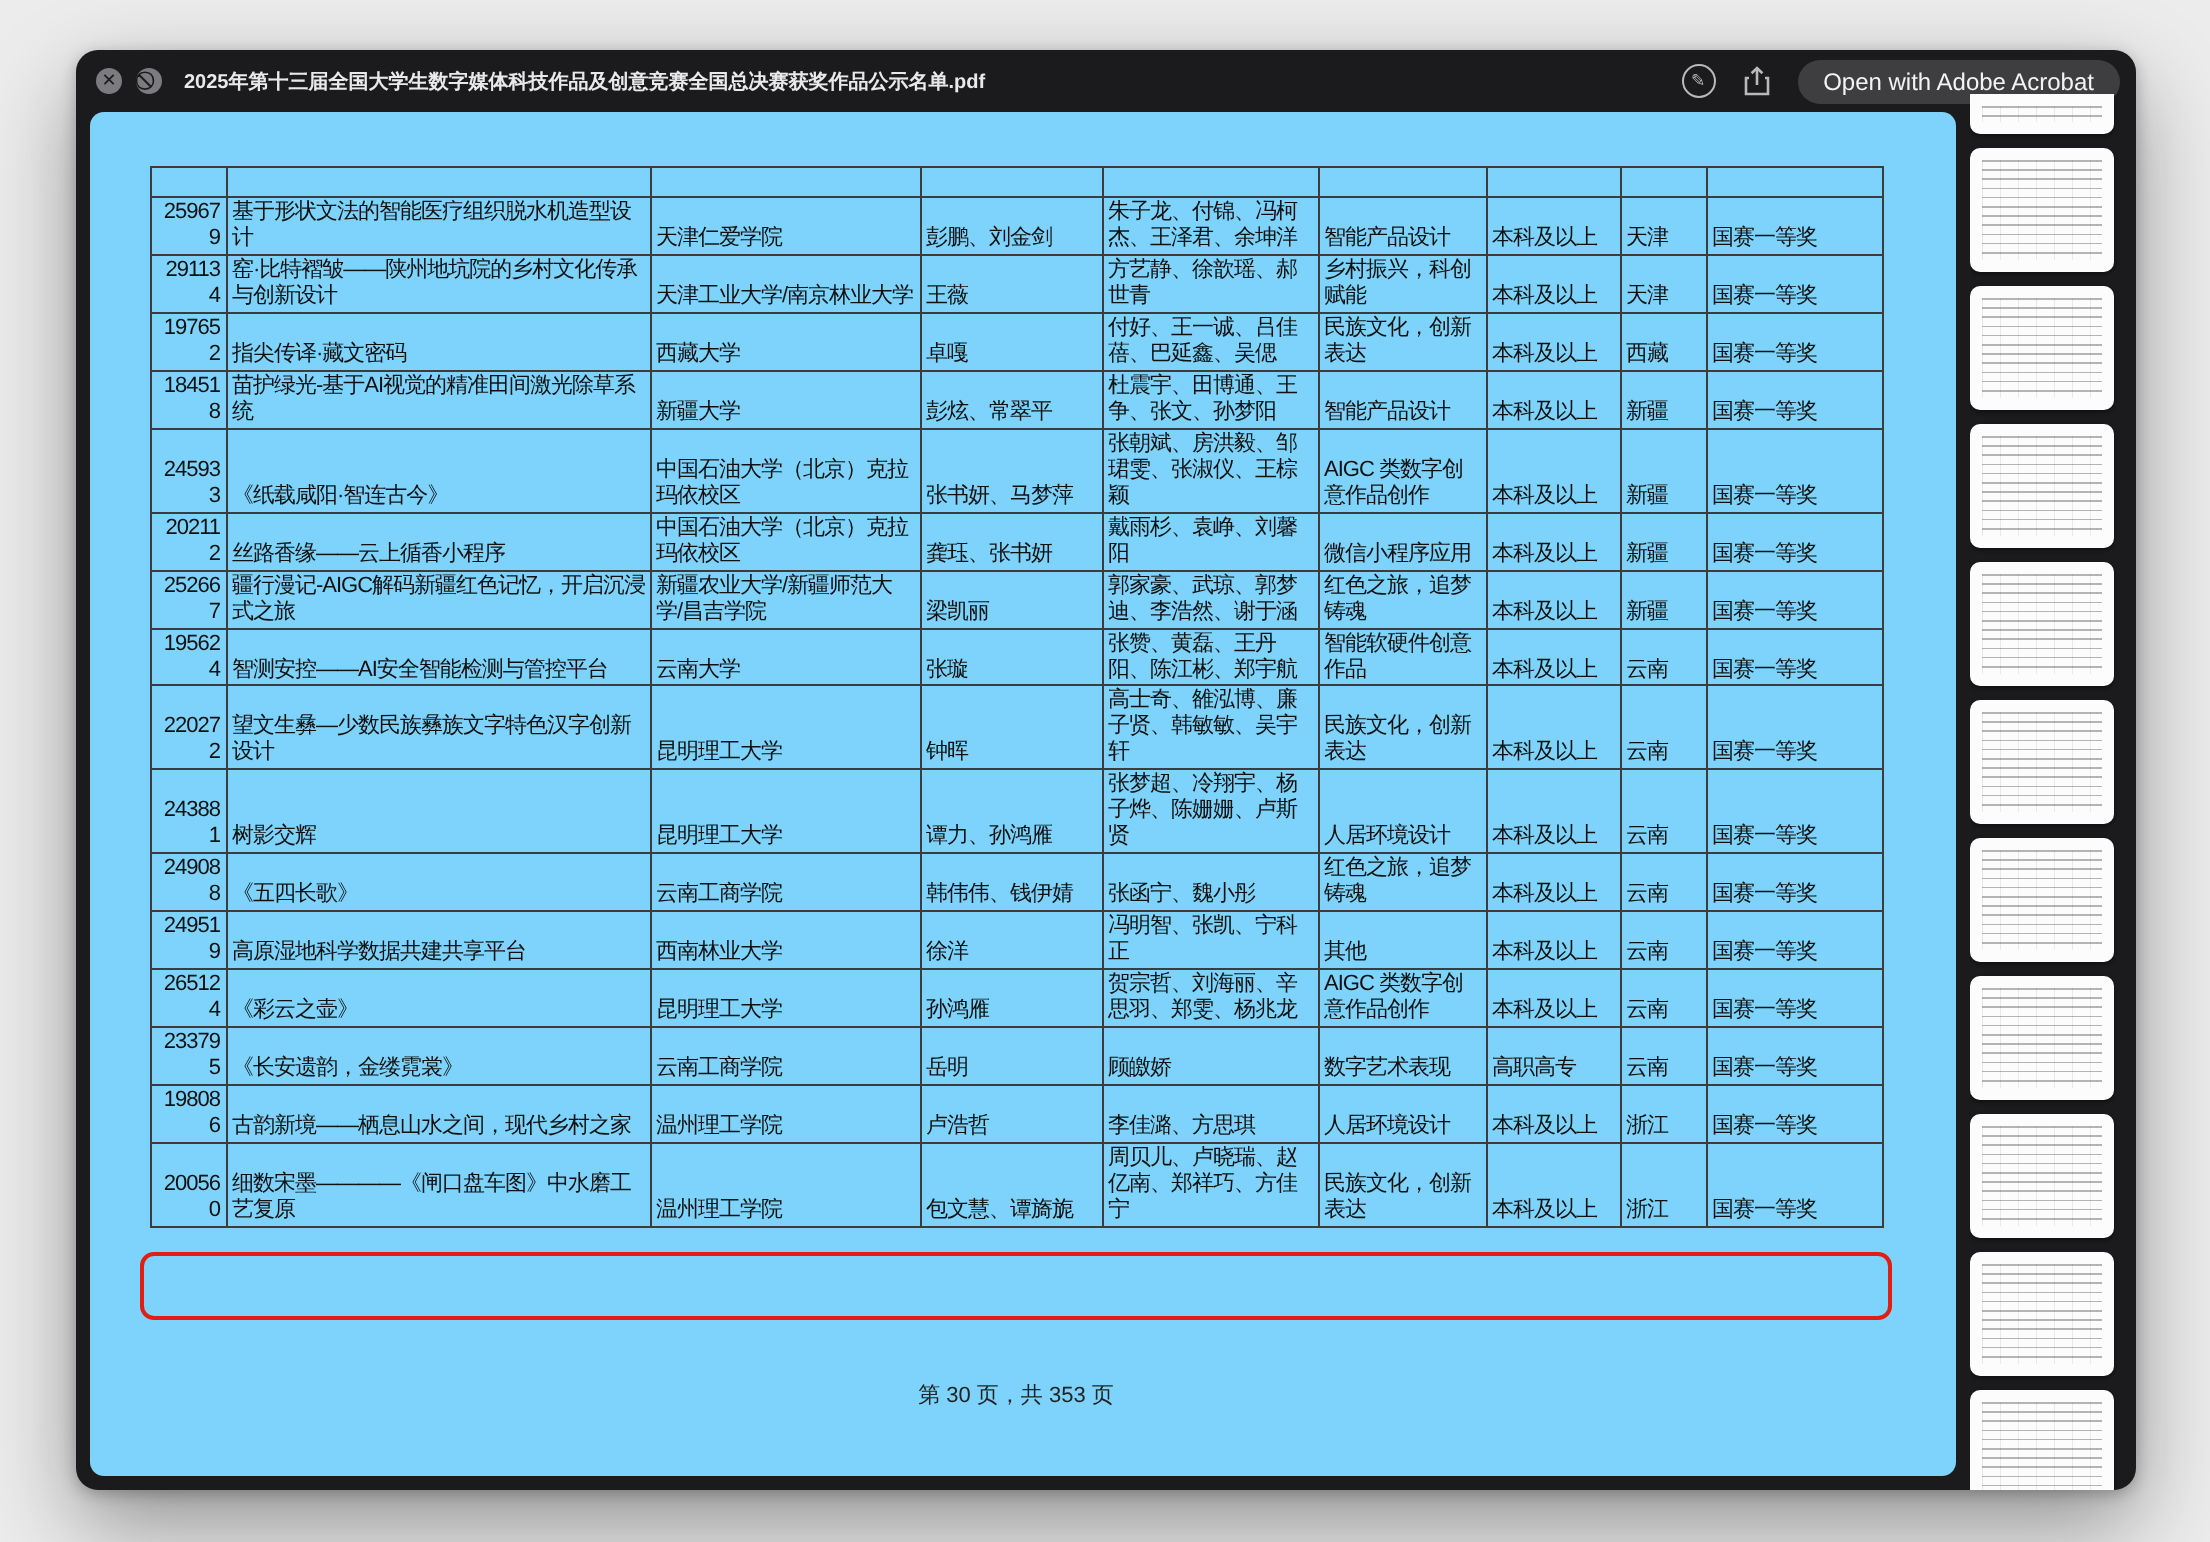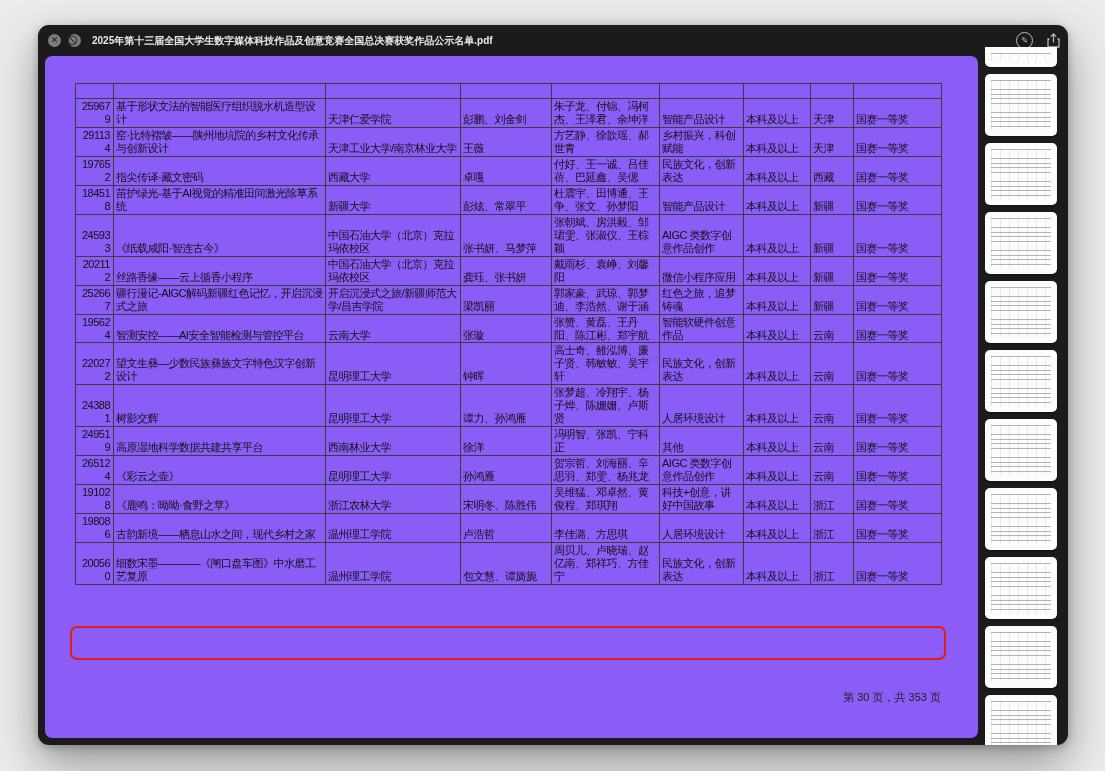--- a/index.html
+++ b/index.html
@@ -34,36 +34,36 @@
     display:flex;align-items:center;justify-content:center;font-size:8.5px;color:#b9b9bc;
   }
   .open-with-btn{
     background:#3e3e41;color:#f3f3f4;font-size:12px;border:none;
     height:22px;border-radius:11px;padding:0 13px;cursor:pointer;
     font-family:inherit;white-space:nowrap;
   }
   
   .pdf-page{
     position:absolute;left:7px;top:31px;width:933px;height:682px;
-    background:#8b5cf6;border-radius:7px;overflow:hidden;
+    background:#7dd3fc;border-radius:7px;overflow:hidden;
   }
   table.award-table{
     position:absolute;left:30px;top:27px;width:866px;
     border-collapse:collapse;table-layout:fixed;
     font-size:11px;line-height:1.18;color:#111;letter-spacing:-0.5px;
     font-family:"Liberation Sans","DejaVu Sans",sans-serif;
   }
   .award-table td{
     border:1px solid #3c3c3c;vertical-align:bottom;
     padding:1px 2px;word-break:break-all;overflow:hidden;
   }
   .award-table td.col-id{text-align:right;padding-right:3px;}
   .award-table tr.partial-row td{height:12px;}
   .page-footer{
-    position:absolute;left:30px;top:634px;width:866px;text-align:right;
+    position:absolute;left:30px;top:634px;width:866px;text-align:center;
     font-size:11px;color:#222;letter-spacing:0;
   }
   .hl-box{
     position:absolute;border:2.5px solid #e01e14;border-radius:7px;
     pointer-events:none;background:transparent;
   }
   
   .thumb-strip{
     position:absolute;left:947px;top:22px;width:77px;height:698px;
     display:flex;flex-direction:column;gap:7px;overflow:hidden;
@@ -92,20 +92,21 @@
     <span class="tb-title">2025年第十三届全国大学生数字媒体科技作品及创意竞赛全国总决赛获奖作品公示名单.pdf</span>
     <span class="tb-right">
       <span class="markup-circle tb-icon">✎</span>
       <span class="tb-icon">
         <svg width="13" height="15" viewBox="0 0 13 15" fill="none" stroke="#b9b9bc" stroke-width="1.3">
           <path d="M2.5 6 H1 V14 H12 V6 H10.5"></path>
             <path d="M6.5 1 V9.5"></path>
             <path d="M3.8 3.6 L6.5 1 L9.2 3.6"></path>
         </svg>
       </span>
+      <button class="open-with-btn">Open with Adobe Acrobat</button>
     </span>
   </div>
 
   <div class="pdf-page">
     <table class="award-table">
       <colgroup>
         <col style="width:38px">
           <col style="width:212px">
           <col style="width:135px">
         <col style="width:91px">
@@ -189,21 +190,21 @@
             <td class="col-leaders">龚珏、张书妍</td>
             <td class="col-members">戴雨杉、袁峥、刘馨阳</td>
             <td class="col-category">微信小程序应用</td>
             <td class="col-group">本科及以上</td>
             <td class="col-province">新疆</td>
             <td class="col-award">国赛一等奖</td>
           </tr>
           <tr>
             <td class="col-id">252667</td>
             <td class="col-title">疆行漫记-AIGC解码新疆红色记忆，开启沉浸式之旅</td>
-            <td class="col-school">开启沉浸式之旅/新疆师范大学/昌吉学院</td>
+            <td class="col-school">新疆农业大学/新疆师范大学/昌吉学院</td>
             <td class="col-leaders">梁凯丽</td>
             <td class="col-members">郭家豪、武琼、郭梦迪、李浩然、谢于涵</td>
             <td class="col-category">红色之旅，追梦铸魂</td>
             <td class="col-group">本科及以上</td>
             <td class="col-province">新疆</td>
             <td class="col-award">国赛一等奖</td>
           </tr>
           <tr>
             <td class="col-id">195624</td>
             <td class="col-title">智测安控——AI安全智能检测与管控平台</td>
@@ -231,20 +232,31 @@
             <td class="col-title">树影交辉</td>
             <td class="col-school">昆明理工大学</td>
             <td class="col-leaders">谭力、孙鸿雁</td>
             <td class="col-members">张梦超、冷翔宇、杨子烨、陈姗姗、卢斯贤</td>
             <td class="col-category">人居环境设计</td>
             <td class="col-group">本科及以上</td>
             <td class="col-province">云南</td>
             <td class="col-award">国赛一等奖</td>
           </tr>
           <tr>
+            <td class="col-id">249088</td>
+            <td class="col-title">《五四长歌》</td>
+            <td class="col-school">云南工商学院</td>
+            <td class="col-leaders">韩伟伟、钱伊婧</td>
+            <td class="col-members">张函宁、魏小彤</td>
+            <td class="col-category">红色之旅，追梦铸魂</td>
+            <td class="col-group">本科及以上</td>
+            <td class="col-province">云南</td>
+            <td class="col-award">国赛一等奖</td>
+          </tr>
+          <tr>
             <td class="col-id">249519</td>
             <td class="col-title">高原湿地科学数据共建共享平台</td>
             <td class="col-school">西南林业大学</td>
             <td class="col-leaders">徐洋</td>
             <td class="col-members">冯明智、张凯、宁科正</td>
             <td class="col-category">其他</td>
             <td class="col-group">本科及以上</td>
             <td class="col-province">云南</td>
             <td class="col-award">国赛一等奖</td>
           </tr>
@@ -253,28 +265,28 @@
             <td class="col-title">《彩云之壶》</td>
             <td class="col-school">昆明理工大学</td>
             <td class="col-leaders">孙鸿雁</td>
             <td class="col-members">贺宗哲、刘海丽、辛思羽、郑雯、杨兆龙</td>
             <td class="col-category">AIGC 类数字创意作品创作</td>
             <td class="col-group">本科及以上</td>
             <td class="col-province">云南</td>
             <td class="col-award">国赛一等奖</td>
           </tr>
           <tr>
-            <td class="col-id">191028</td>
-            <td class="col-title">《鹿鸣：呦呦·食野之苹》</td>
-            <td class="col-school">浙江农林大学</td>
-            <td class="col-leaders">宋明冬、陈胜伟</td>
-            <td class="col-members">吴维猛、邓卓然、黄俊程、郑琪翔</td>
-            <td class="col-category">科技+创意，讲好中国故事</td>
-            <td class="col-group">本科及以上</td>
-            <td class="col-province">浙江</td>
+            <td class="col-id">233795</td>
+            <td class="col-title">《长安遗韵，金缕霓裳》</td>
+            <td class="col-school">云南工商学院</td>
+            <td class="col-leaders">岳明</td>
+            <td class="col-members">顾皦娇</td>
+            <td class="col-category">数字艺术表现</td>
+            <td class="col-group">高职高专</td>
+            <td class="col-province">云南</td>
             <td class="col-award">国赛一等奖</td>
           </tr>
           <tr>
             <td class="col-id">198086</td>
             <td class="col-title">古韵新境——栖息山水之间，现代乡村之家</td>
             <td class="col-school">温州理工学院</td>
             <td class="col-leaders">卢浩哲</td>
             <td class="col-members">李佳潞、方思琪</td>
             <td class="col-category">人居环境设计</td>
             <td class="col-group">本科及以上</td>

